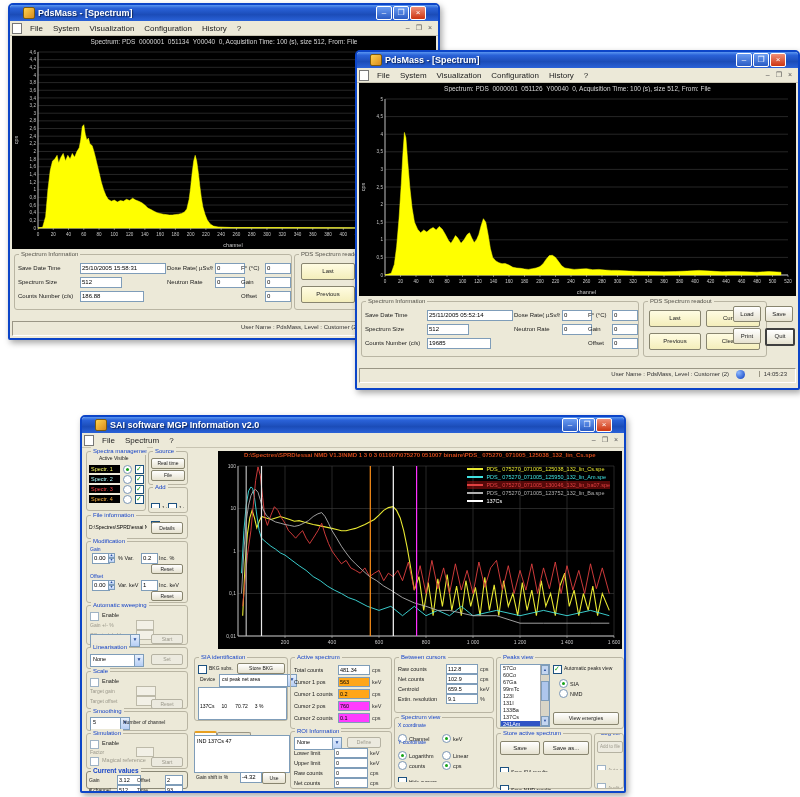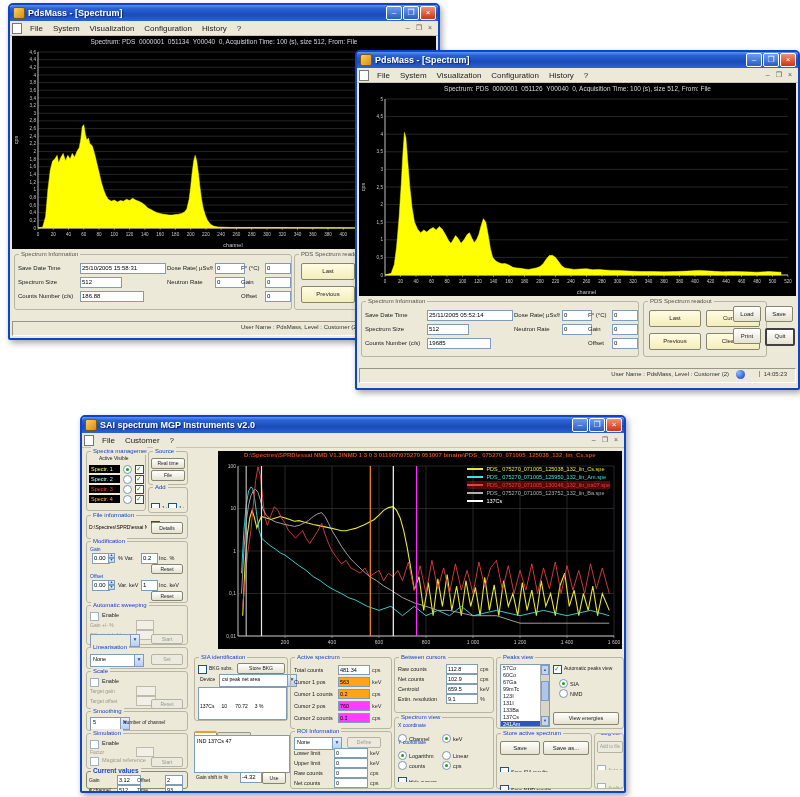--- a/index.html
+++ b/index.html
@@ -2,21 +2,21 @@
 <html><head>
 <meta charset="utf-8">
 <style>
   html,body{margin:0;padding:0;background:#fff;}
   .stage{position:relative;width:800px;height:797px;background:#fff;overflow:hidden;
          font-family:"Liberation Sans",sans-serif;-webkit-font-smoothing:antialiased;}
   .win{position:absolute;border:2px solid #0c45c8;background:#ece9d8;overflow:hidden;
        border-radius:5px 5px 2px 2px;box-shadow:2px 3px 6px rgba(0,0,0,.35);}
   .tbar{position:absolute;left:0;top:0;right:0;height:16px;
         background:linear-gradient(180deg,#5a96f0 0%,#2a62d8 20%,#1b4cb8 60%,#2a62d8 100%);
-        display:flex;align-items:center;padding:0 2px;}
+        display:flex;align-items:center;padding:0 12px;}
   .ticon{width:10px;height:10px;margin:0 3px 0 1px;border-radius:2px;
          background:linear-gradient(135deg,#ffd24d,#d88b1e);border:1px solid #7a5a10;flex:0 0 auto;}
   .ttext{color:#fff;font-size:9px;font-weight:bold;white-space:nowrap;overflow:hidden;flex:1 1 auto;
          text-shadow:1px 1px 1px rgba(0,0,0,.5);}
   .tbtns{display:flex;gap:1px;flex:0 0 auto;}
   .tb{width:14px;height:12px;border-radius:2px;border:1px solid #fff;color:#fff;font-size:8px;
       line-height:11px;text-align:center;background:linear-gradient(#6a9cf2,#2b5cc4);}
   .tb.close{background:linear-gradient(#f09078,#cc3511);}
   .menubar{position:absolute;left:0;right:0;height:14px;background:#ece9d8;border-bottom:1px solid #c8c4b2;
            display:flex;align-items:center;padding:0 2px;}
@@ -443,32 +443,32 @@
       <span class="stext" style="right:66px">User Name : PdsMass, Level : Customer (2)</span>
       <span class="statico" style="right:50px"></span>
       <span class="stext" style="right:8px;border-left:1px solid #9a9685;padding-left:4px">14:05:23</span>
     </div>
   </div>
 
 
   <div class="win" style="left:80px;top:415px;width:542px;height:374px">
     <div class="tbar">
       <span class="ticon"></span>
-      <span class="ttext">SAI spectrum MGP Instruments v2.0</span>
+      <span class="ttext">SAI software MGP Information v2.0</span>
       <span class="tbtns">
         <span class="tb">–</span>
         <span class="tb">❐</span>
         <span class="tb close">×</span>
       </span>
     </div>
     <div class="menubar" style="top:16px">
       <span class="docico"></span>
       <span class="menuwrap">
           <span class="mi">File</span>
-          <span class="mi">Customer</span>
+          <span class="mi">Spectrum</span>
           <span class="mi">?</span>
         </span>
       <span class="mdictl">– ❐ ×</span>
     </div>
 
     <div class="grp sai" style="left:4px;top:34px;width:58px;height:58px">
       <span class="gt">Spectra management</span>
       <span class="subhdr" style="left:12px;top:3px">Active Visible</span>
       <div style="position:absolute;left:2px;top:12px;right:1px">
           <div style="display: flex; align-items: center; height: 10px; gap: 3px;">

